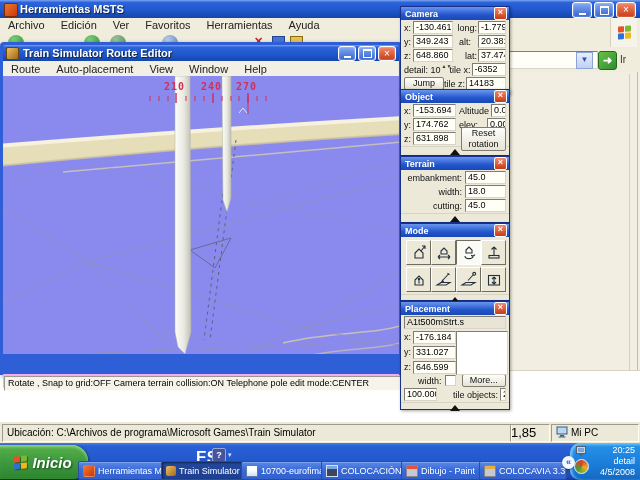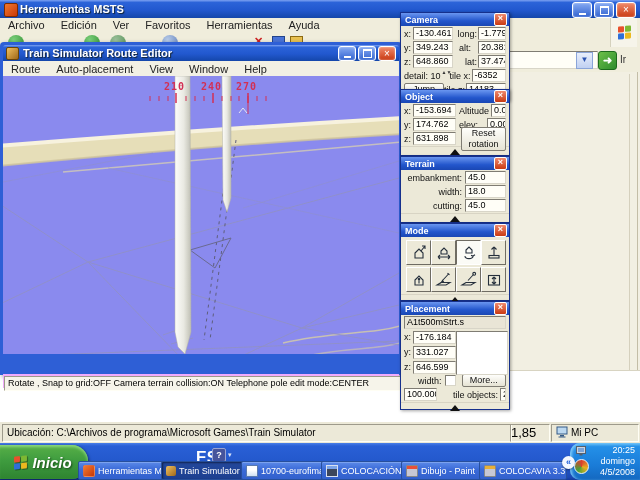--- a/index.html
+++ b/index.html
@@ -200,21 +200,21 @@
       <span class="vp-red" style="left:161px;top:5px;font-size:10px;letter-spacing:1px">210</span>
       <span class="vp-red" style="left:198px;top:5px;font-size:10px;letter-spacing:1px">240</span>
       <span class="vp-red" style="left:233px;top:5px;font-size:10px;letter-spacing:1px">270</span>
     </div>
 
     <div class="abs" style="left:3px;top:332px;width:396px;height:14px;background:#f0abfc">
       <span class="abs sunken" style="left:1px;top:2px;width:392px;height:13px;background:#f6f4ea;font-size:9px;line-height:13px;padding-left:3px;overflow:hidden;white-space:nowrap"><span>Rotate , Snap to grid:OFF Camera terrain collision:ON Telephone pole edit mode:CENTER</span></span>
     </div>
   </div>
 
-  <div class="panel" style="top:12px;height:87px">
+  <div class="panel" style="top:6px;height:87px">
     <div class="panel-title">
         <span>Camera</span>
         <span class="panel-x"><span>×</span></span>
       </div>
     <div class="prow">
         <span class="plbl" style="width:9px">x:</span>
         <span class="fld" style="width:34px">-130.461</span>
         <span class="plbl" style="width:24px;text-align:right;margin-right:1px">long:</span>
         <span class="fld" style="flex:1">-1.77938</span>
       </div>
@@ -436,18 +436,18 @@
     <div class="abs" style="left:570px;top:0;width:70px;height:37px;border-radius:10px 0 0 10px;
       background:linear-gradient(180deg,#4cb0f4 0%,#2490e8 10%,#1a7cd8 60%,#1468c0 100%);box-shadow:inset 2px 1px 3px #7cc8f8">
       <span class="abs" style="left:-8px;top:13px;width:13px;height:13px;border-radius:50%;background:#f4f8ff;color:#1b5cd8;font-size:9px;font-weight:bold;text-align:center;line-height:12px;box-shadow:0 1px 2px rgba(0,0,0,.4)">«</span>
       <svg class="abs" width="11" height="10" style="left:6px;top:3px">
           <rect x="0.5" y="0.5" width="9" height="7" fill="#cdd4de" stroke="#55606e"></rect>
           <rect x="2" y="2" width="6" height="4" fill="#7ca4d8"></rect>
           <rect x="3.5" y="8" width="3" height="1.5" fill="#55606e"></rect>
         </svg>
       <span class="abs" style="left:4px;top:16px;width:13px;height:13px;border-radius:50%;border:1px solid #e8f0fa;background:conic-gradient(#d84030,#e8b020 30%,#48a038 62%,#d84030)"></span>
       <span class="abs" style="right:5px;top:2px;color:#fff;font-size:9px">20:25</span>
-      <span class="abs" style="right:5px;top:13px;color:#fff;font-size:9px">domingo</span>
+      <span class="abs" style="right:5px;top:13px;color:#fff;font-size:9px">detail</span>
       <span class="abs" style="right:5px;top:24px;color:#fff;font-size:9px">4/5/2008</span>
     </div>
   </div>
 
 </div>
 
 </body></html>

